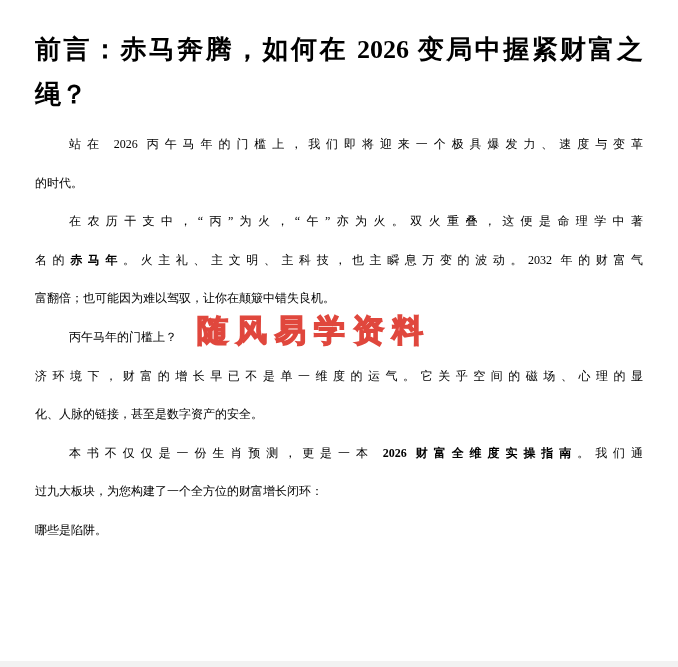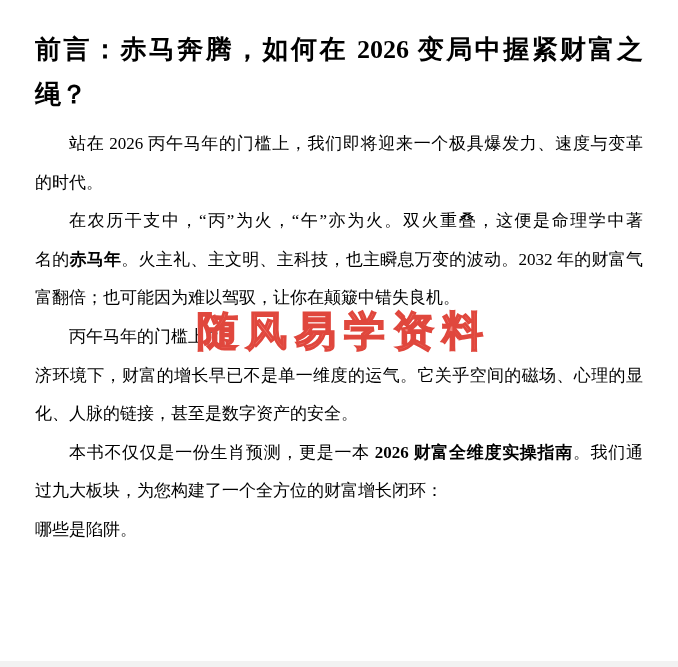--- a/index.html
+++ b/index.html
@@ -14,40 +14,40 @@
     color: #000000;
   }
   .title-block {
     margin: 27px 35px 0 35px;
     font-size: 26px;
     font-weight: bold;
     line-height: 45px;
   }
   .body-block {
     margin: 8px 35px 0 35px;
-    font-size: 17px;
+    font-size: 12px;
     line-height: 38.6px;
   }
   .line {
     text-align: justify;
     text-align-last: justify;
   }
   .line.end {
     text-align: left;
     text-align-last: auto;
   }
   .indent { text-indent: 34px; }
   .b { font-weight: bold; }
   .watermark {
     position: absolute;
     left: 197px;
     top: 308px;
     width: 296px;
     font-family: "Liberation Sans", "DejaVu Sans", sans-serif;
-    font-size: 41px;
+    font-size: 31px;
     font-weight: bold;
     letter-spacing: 8px;
     white-space: nowrap;
     color: #f1857c;
     -webkit-text-stroke: 1.5px #e0473d;
     z-index: 5;
     line-height: 46px;
   }
   .bottom-edge {
     position: absolute;

